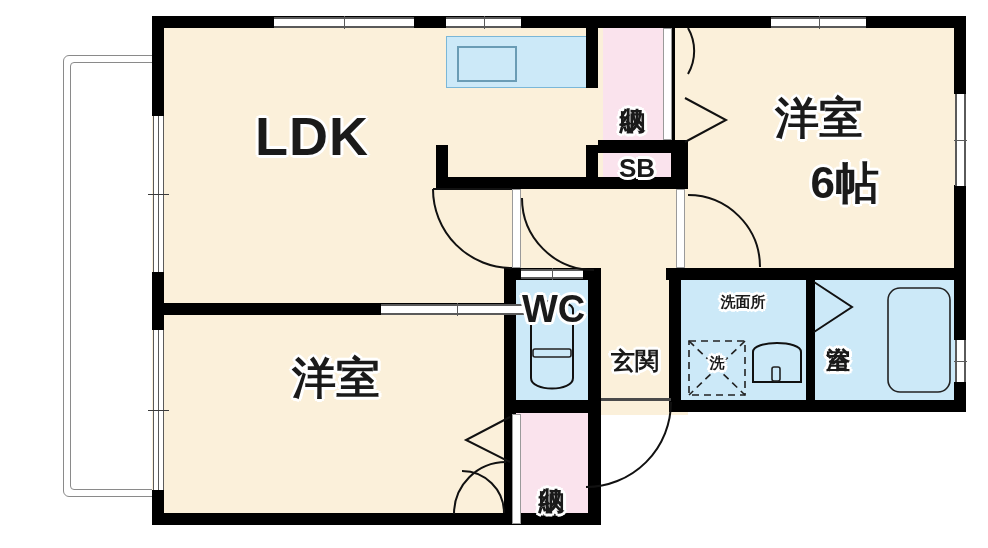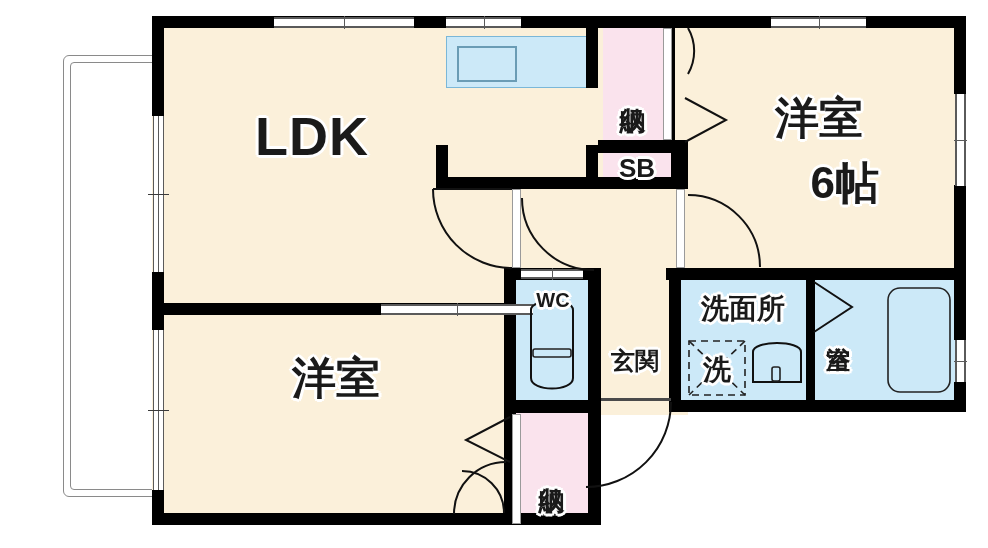--- a/index.html
+++ b/index.html
@@ -119,24 +119,24 @@
        2px 2px 0 #fff, -2px 2px 0 #fff, 2px -2px 0 #fff, -2px -2px 0 #fff,
        3px 0 0 #fff, -3px 0 0 #fff, 0 3px 0 #fff, 0 -3px 0 #fff;
     pointer-events: none;
   }
   .label.vert {
     writing-mode: vertical-rl;
     text-orientation: upright;
   }
   .l-ldk    { font-size: 54px; letter-spacing: 1px; }
   .l-room   { font-size: 44px; }
-  .l-wc     { font-size: 20px; }
+  .l-wc     { font-size: 38px; }
   .l-sb     { font-size: 26px; }
   .l-small  { font-size: 24px; }
-  .l-sen    { font-size: 28px; }
+  .l-sen    { font-size: 15px; }
   .l-closet { font-size: 26px; line-height: 1.0; }
 
   svg.overlay {
     position: absolute;
     left: 0; top: 0;
     width: 988px;
     height: 548px;
     pointer-events: none;
   }
   svg .arc { fill: none; stroke: #111; stroke-width: 2; }

